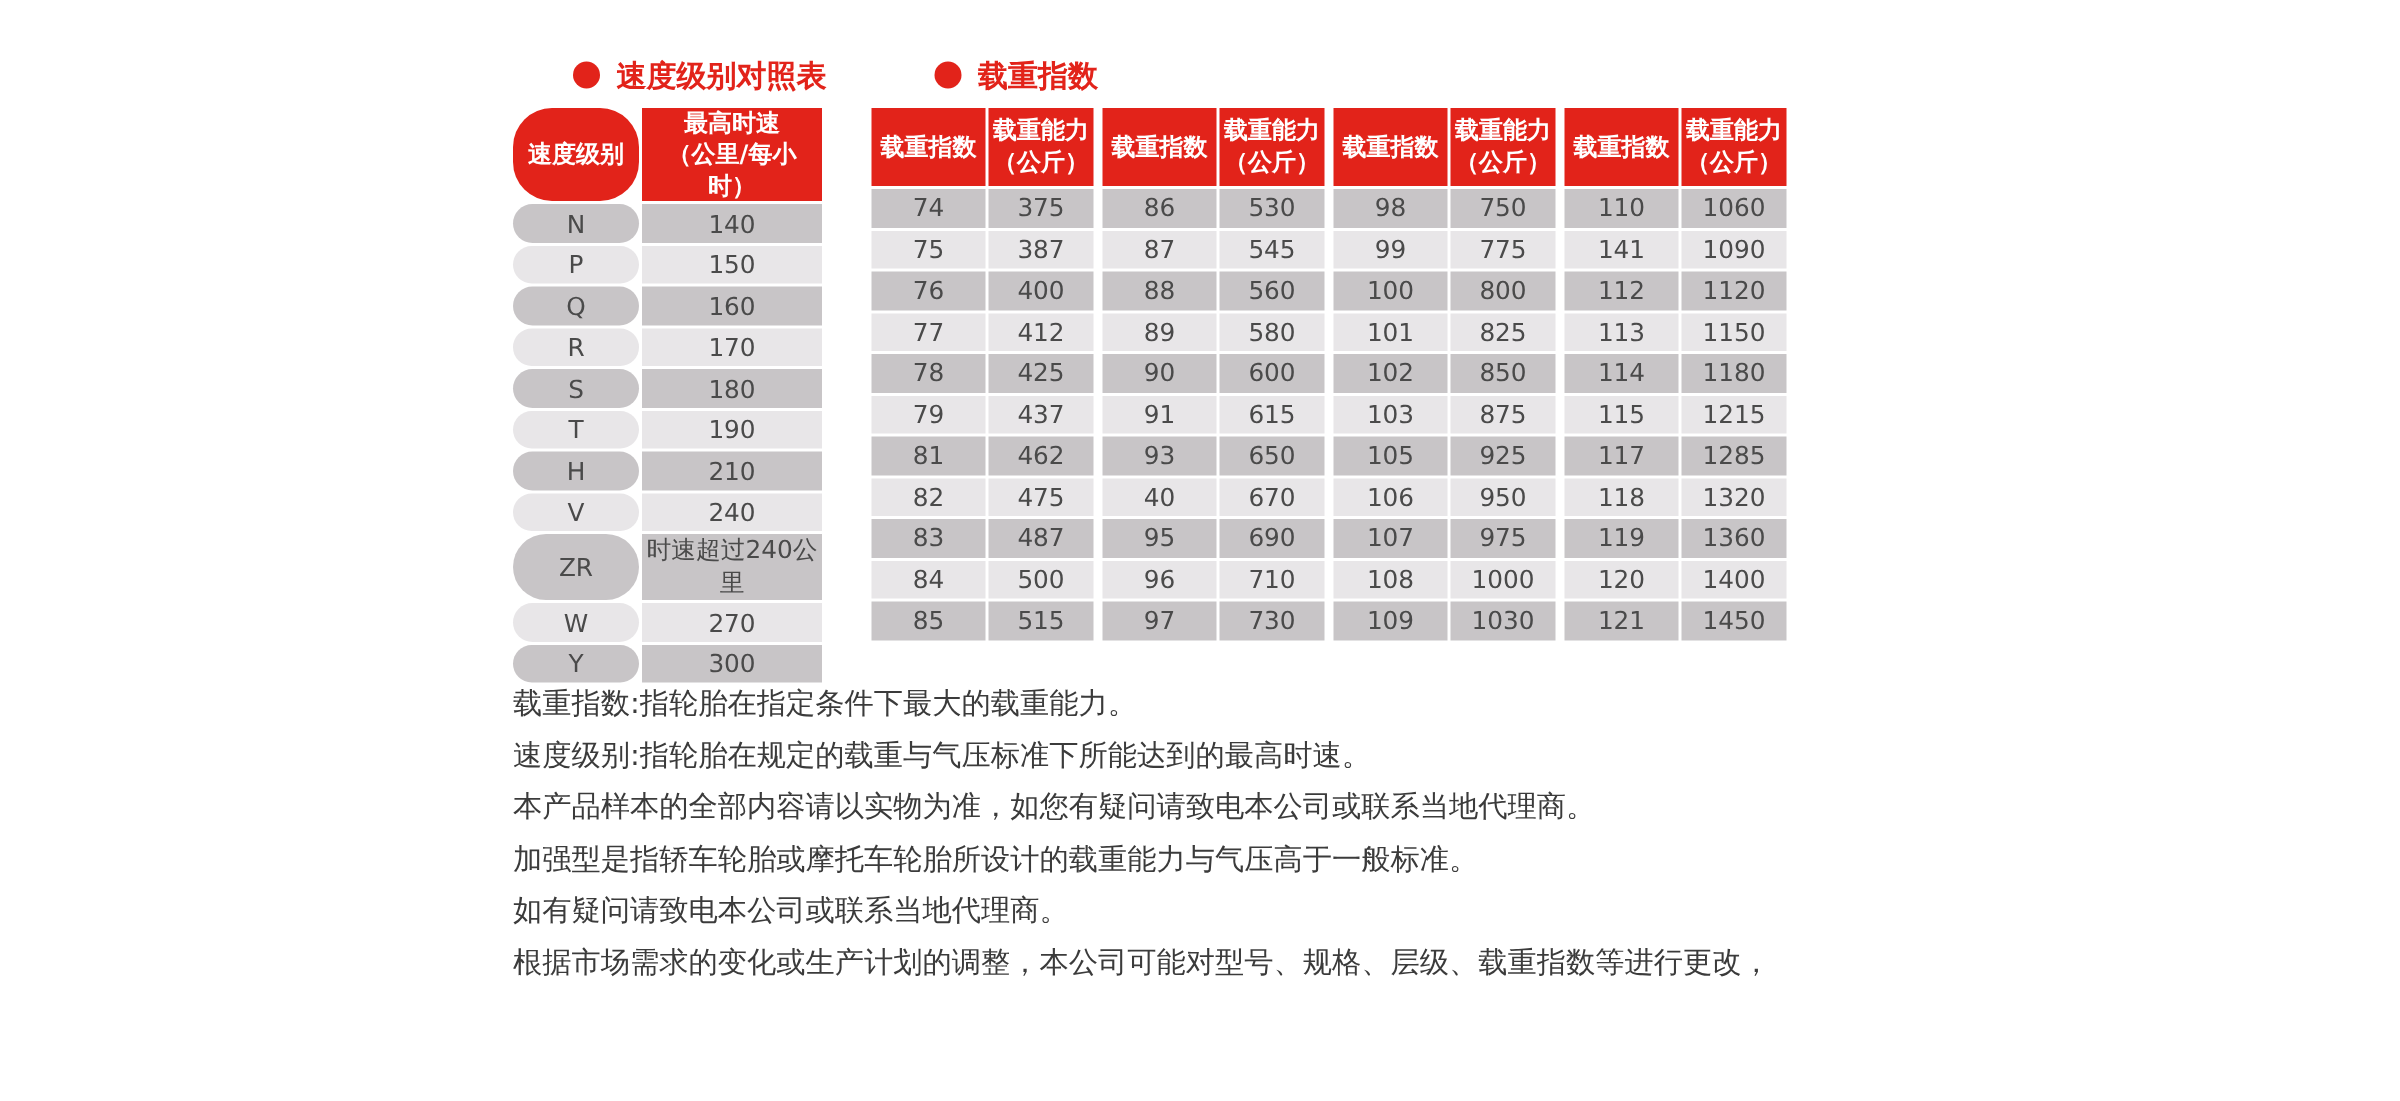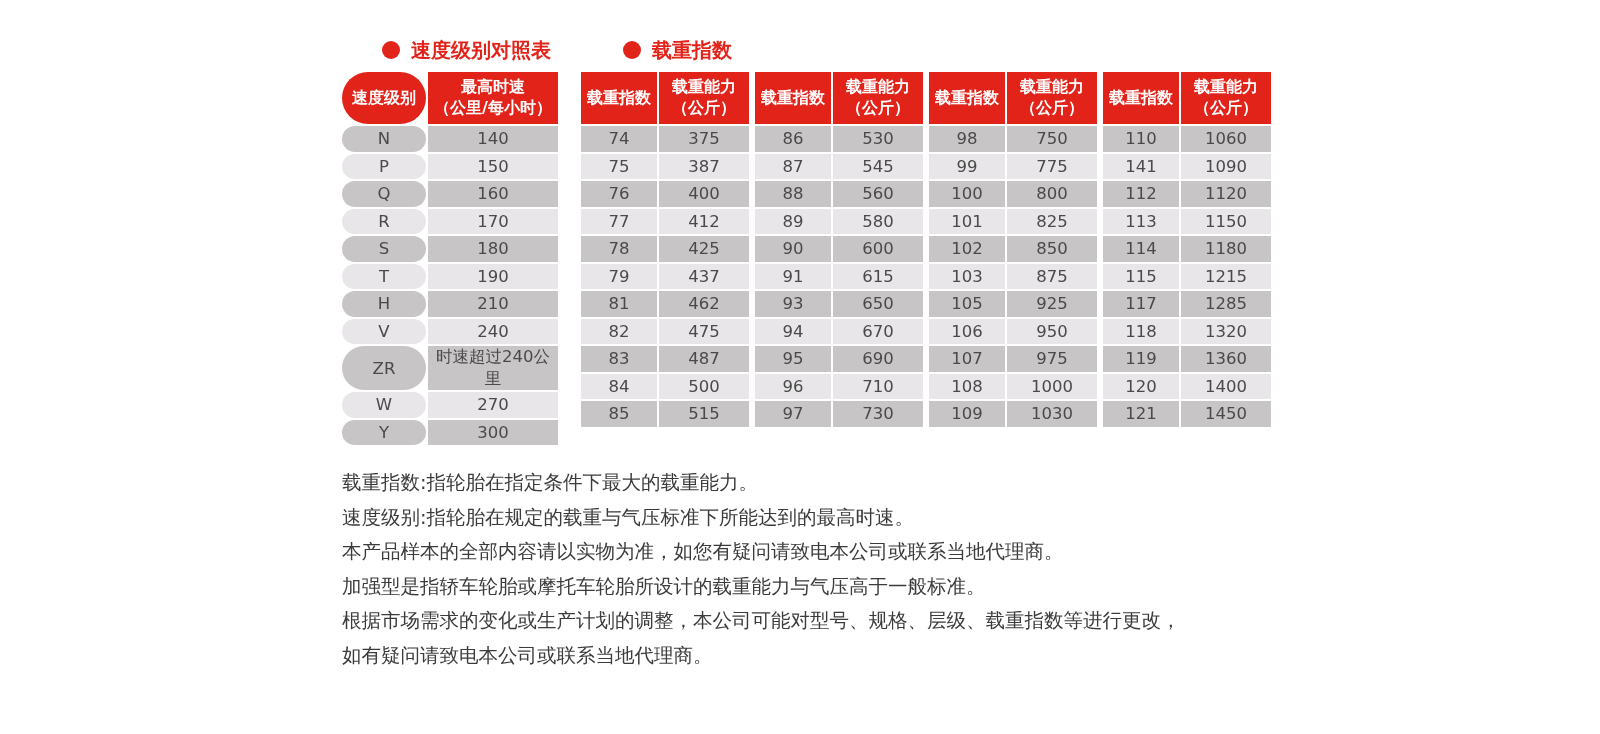--- a/index.html
+++ b/index.html
@@ -61,27 +61,27 @@
     overflow:hidden;
   }
   tbody tr:nth-child(odd) td{background:var(--row-dark);}
   tbody tr:nth-child(even) td{background:var(--row-light);}
   th.spacer, tbody tr td.spacer{
     background:transparent !important;
     width:2px;padding:0;
   }
   
   #speed-table .col-rating{width:84px;border-radius:26px;}
-  #speed-table .col-speed{width:130px;}
+  #speed-table .col-speed{width:120px;}
   #load-table .col-idx{width:76px;}
-  #load-table .col-cap{width:90px;}
+  #load-table .col-cap{width:70px;}
 
   .notes{
     position:absolute;
-    left:342px;top:466px;
+    left:342px;top:452px;
     color:var(--note-text);
     font-size:19.5px;
     line-height:34.5px;
     white-space:nowrap;
   }
 </style>
 </head>
 <body>
 
 <div class="page">
@@ -261,21 +261,21 @@
           <td class="col-idx">105</td>
           <td class="col-cap">925</td>
           <td class="spacer"></td>
           <td class="col-idx">117</td>
           <td class="col-cap">1285</td>
         </tr>
         <tr>
           <td class="col-idx">82</td>
           <td class="col-cap">475</td>
           <td class="spacer"></td>
-          <td class="col-idx">94</td>
+          <td class="col-idx">40</td>
           <td class="col-cap">670</td>
           <td class="spacer"></td>
           <td class="col-idx">106</td>
           <td class="col-cap">950</td>
           <td class="spacer"></td>
           <td class="col-idx">118</td>
           <td class="col-cap">1320</td>
         </tr>
         <tr>
           <td class="col-idx">83</td>
@@ -317,17 +317,17 @@
           <td class="col-cap">1450</td>
         </tr>
       </tbody>
   </table>
 
   <div class="notes" id="notes">
       <div>载重指数:指轮胎在指定条件下最大的载重能力。</div>
       <div>速度级别:指轮胎在规定的载重与气压标准下所能达到的最高时速。</div>
       <div>本产品样本的全部内容请以实物为准，如您有疑问请致电本公司或联系当地代理商。</div>
       <div>加强型是指轿车轮胎或摩托车轮胎所设计的载重能力与气压高于一般标准。</div>
+      <div>如有疑问请致电本公司或联系当地代理商。</div>
       <div>根据市场需求的变化或生产计划的调整，本公司可能对型号、规格、层级、载重指数等进行更改，</div>
-      <div>如有疑问请致电本公司或联系当地代理商。</div>
     </div>
 
 </div>
 
 </body></html>

